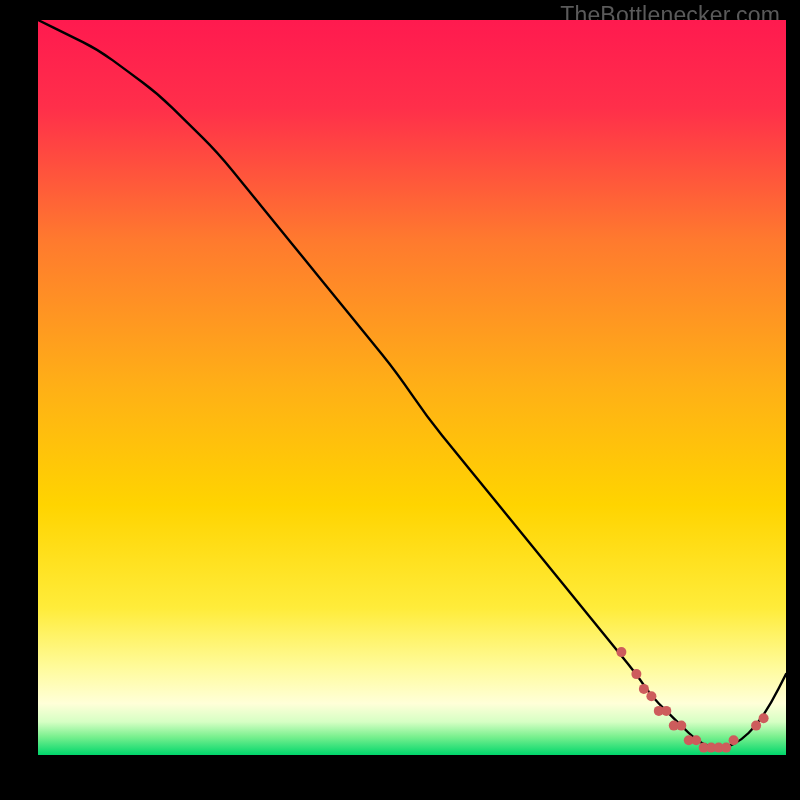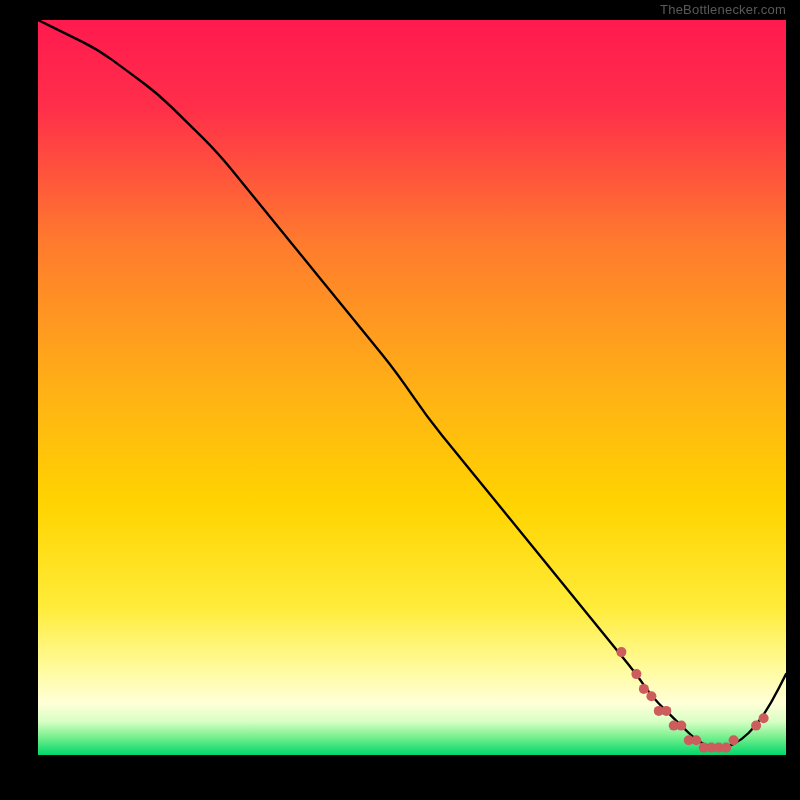--- a/index.html
+++ b/index.html
@@ -20,24 +20,24 @@
     
     left: 38px;
     top: 20px;
     width: 748px;   
     height: 735px;  
     overflow: hidden;
   }
   .attribution {
     position: absolute;
     top: 2px;
-    right: 14px;
+    right: 20px;
     color: #5a5a5a;
     font-family: Arial, Helvetica, sans-serif;
-    font-size: 13px;
+    font-size: 23px;
     letter-spacing: 0.2px;
     user-select: none;
   }
 </style>
 </head>
 <body>
 
 <div class="stage">
 
   <div class="attribution">TheBottlenecker.com</div>

